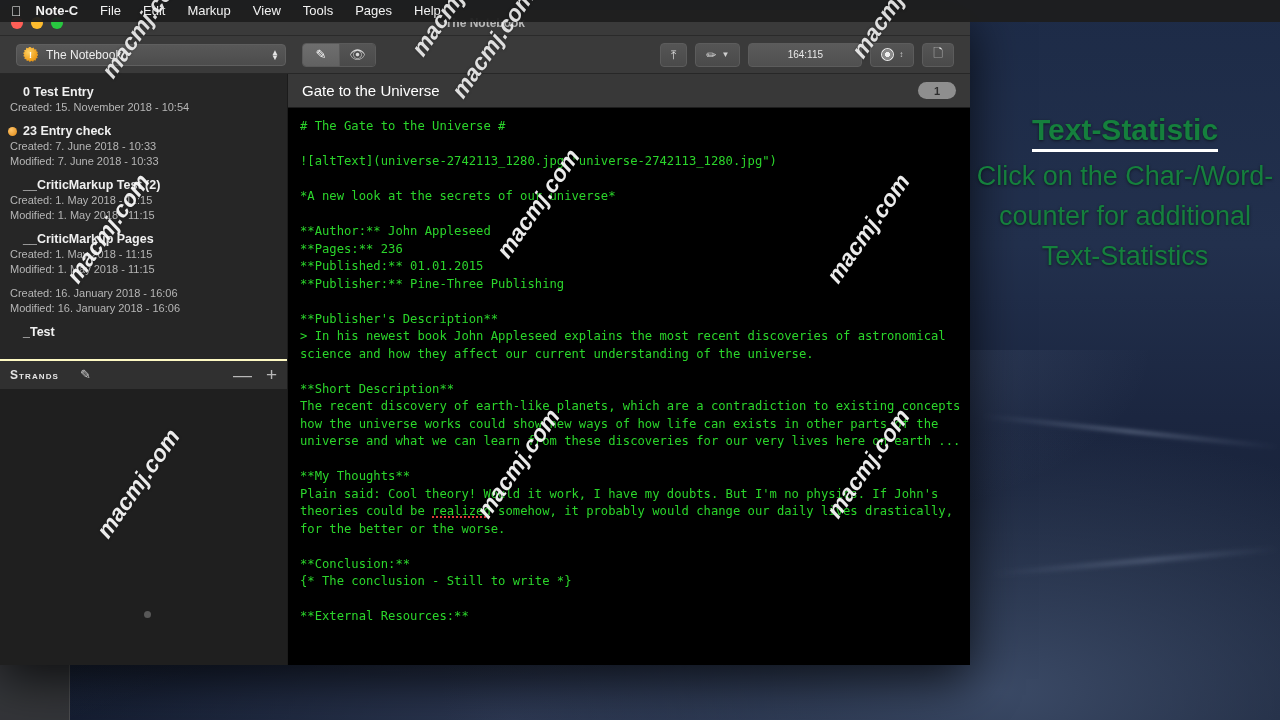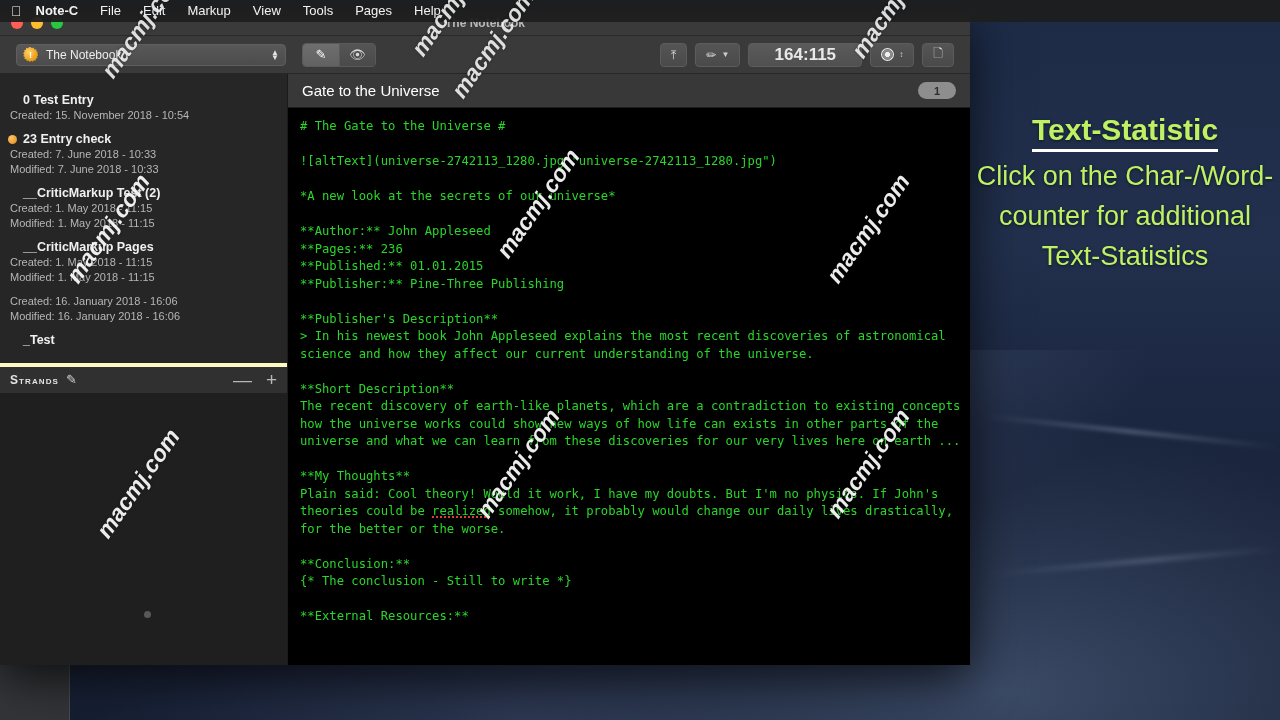--- a/index.html
+++ b/index.html
@@ -215,60 +215,60 @@
 
   .tb-right { margin-left: auto; display: flex; align-items: center; gap: 8px; }
   .tb-btn {
     height: 24px; border-radius: 4px; padding: 0 10px;
     background: linear-gradient(180deg, #555, #4a4a4a);
     border: 1px solid #5c5c5c;
     display: flex; align-items: center; justify-content: center; gap: 5px;
     font-size: 12px; color: #dcdcdc;
   }
   .counter-btn {
-    min-width: 114px; font-size: 17px; font-weight: bold; color: #e9e9e9;
+    min-width: 114px; font-size: 10px; font-weight: normal; color: #e9e9e9;
     background: linear-gradient(180deg, #5b5b5b, #505050);
   }
   .mini-chev { font-size: 8px; color: #cfcfcf; }
   .radial {
     width: 13px; height: 13px; border-radius: 50%;
     background: radial-gradient(circle, #f0f0f0 28%, #8a8a8a 30%, #8a8a8a 58%, #e8e8e8 60%);
   }
 
   .body-area { display: flex; height: calc(100% - 64px); }
 
   
   .sidebar {
     width: 288px; background: #262626; position: relative;
     border-right: 1px solid #1b1b1b; flex: none;
     display: flex; flex-direction: column;
   }
-  .entry-list { flex: 1; overflow: hidden; padding-top: 16px; }
+  .entry-list { flex: 1; overflow: hidden; padding-top: 8px; }
   .entry {
     padding: 3px 8px 6px 8px;
   }
   .entry-title {
     display: flex; align-items: center; gap: 6px;
     font-size: 12.5px; font-weight: bold; color: #f0f0f0;
     margin-bottom: 1px; white-space: nowrap; overflow: hidden;
   }
   .dot-orange {
     width: 9px; height: 9px; border-radius: 50%; flex: none;
     background: radial-gradient(circle at 35% 32%, #ffc468, #e08a18);
   }
   .dot-spacer { width: 9px; flex: none; }
   .entry-meta { font-size: 11px; color: #b6b6b6; padding-left: 2px; line-height: 15px; }
   .sb-scroll {
     position: absolute; left: 50%; bottom: 47px; width: 7px; height: 7px;
     border-radius: 50%; background: #585858;
   }
   .strands-bar {
     height: 30px; background: #303030;
-    border-top: 4px solid #fef9c3;
-    display: flex; align-items: center; padding: 0 10px; gap: 7px;
+    border-top: 2px solid #fef9c3;
+    display: flex; align-items: center; padding: 0 10px; gap: 21px;
   }
   .strands-label {
     font-size: 12px; font-weight: bold; color: #e4e4e4;
     letter-spacing: 1.1px; font-variant: small-caps;
   }
   .pencil { font-size: 13px; color: #cfcfcf; }
   .strands-ctl { margin-left: auto; display: flex; gap: 14px; font-size: 19px; color: #b8b8b8; line-height: 14px; }
   .strands-empty { flex: 1; background: #1f1f1f; }
 
   
@@ -295,21 +295,21 @@
   .md .spell {
     text-decoration: underline;
     text-decoration-style: dotted;
     text-decoration-color: #e03b3b;
     text-decoration-thickness: 2px;
   }
 
   
   .hint {
     position: absolute; left: 975px; top: 112px; width: 300px;
-    text-align: center; color: #bef264; z-index: 60;
+    text-align: center; color: #15803d; z-index: 60;
     text-shadow: 0 1px 3px rgba(0,0,0,0.55);
   }
   .hint-title {
     font-size: 30px; font-weight: bold; line-height: 36px;
     border-bottom: 3px solid #ffffff; display: inline-block;
     padding-bottom: 1px; margin-bottom: 4px;
   }
   .hint-body { font-size: 27px; line-height: 40px; }
 
   

